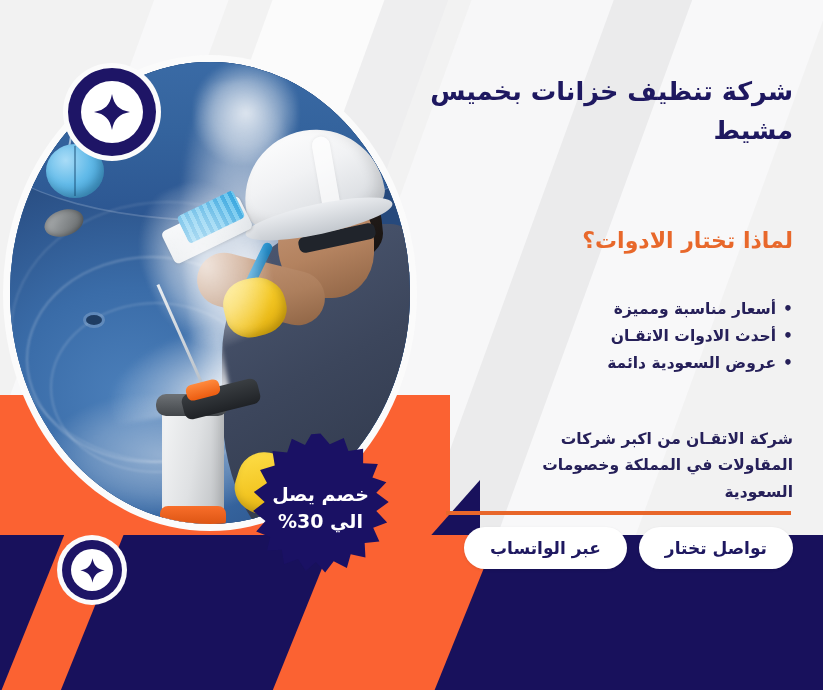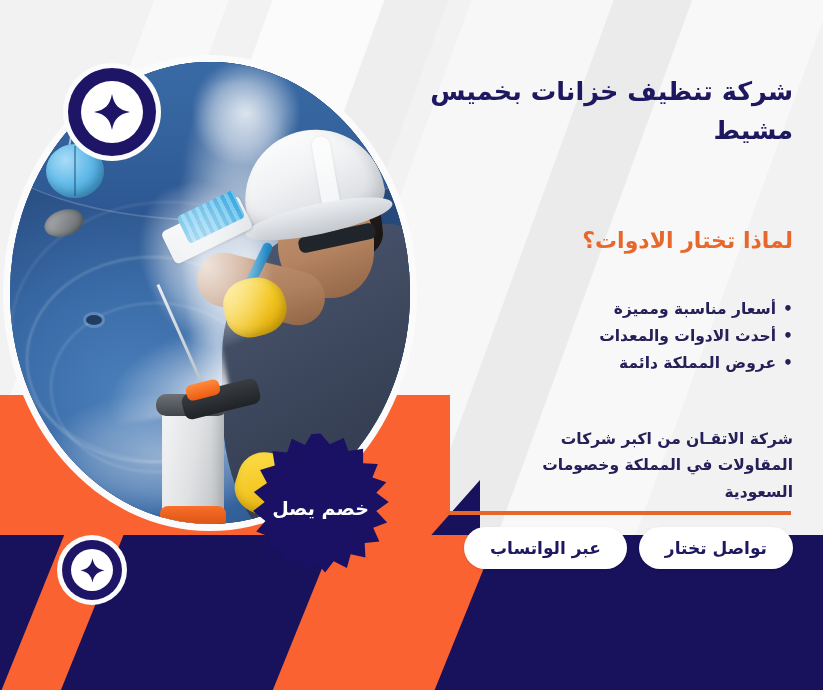--- a/index.html
+++ b/index.html
@@ -562,22 +562,22 @@
   </div>
 
   <div class="right-col">
     <h1 class="main-title">شركة تنظيف خزانات بخميس مشيط</h1>
   </div>
 
   <h2 class="sub-title">لماذا تختار الادوات؟</h2>
 
   <ul class="bullets">
     <li>أسعار مناسبة ومميزة</li>
-    <li>أحدث الادوات والمعدات</li>
-    <li>عروض المملكة دائمة</li>
+    <li>أحدث الادوات الاتقـان</li>
+    <li>عروض السعودية دائمة</li>
   </ul>
 
   <p class="blurb">شركة الاتقـان من اكبر شركات المقاولات في المملكة وخصومات السعودية</p>
 
   <div class="divider"></div>
 
   <div class="cta-row">
     <button class="cta-btn">تواصل تختار</button>
     <button class="cta-btn">عبر الواتساب</button>
   </div>
@@ -587,16 +587,17 @@
       <path fill="#1a1164" d="
         M100 2
         L112 16 L130 8 L136 25 L155 22 L155 41 L174 42 L167 60 L185 66 L172 80 L188 92
         L172 104 L186 119 L168 126 L176 144 L157 146 L158 165 L139 161 L134 179 L117 170
         L106 185 L94 171 L81 183 L71 167 L53 174 L50 155 L31 156 L35 138 L17 131 L29 117
         L13 104 L28 92 L14 79 L31 67 L22 50 L41 44 L38 25 L57 27 L63 9 L80 17 L88 3
         Z"></path>
     </svg>
     <div class="discount-text">
       <div>خصم يصل</div>
+      <div>الي 30%</div>
     </div>
   </div>
 
 </div>
 
 </body></html>

